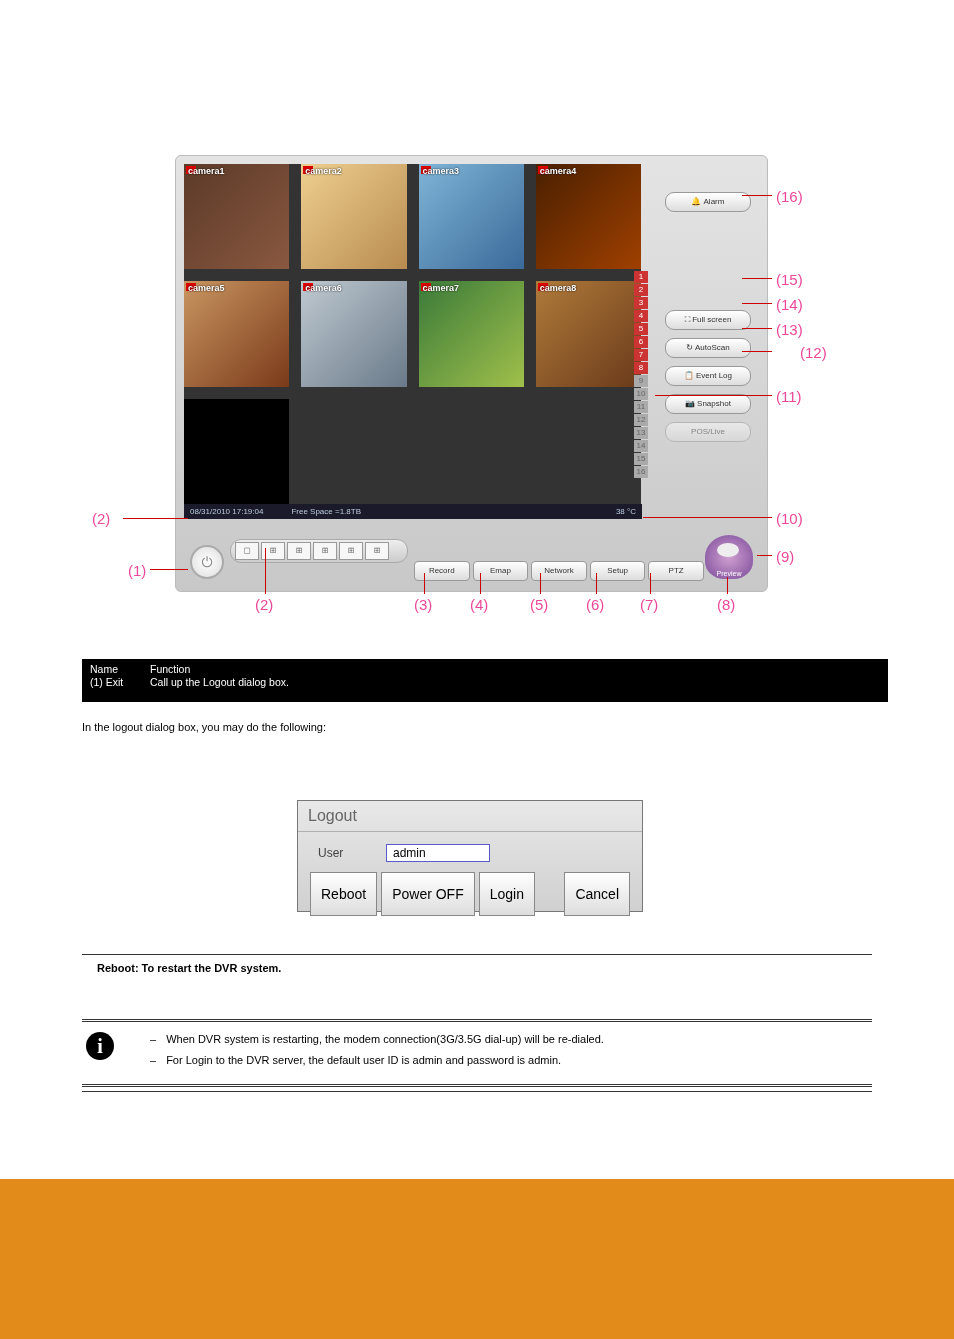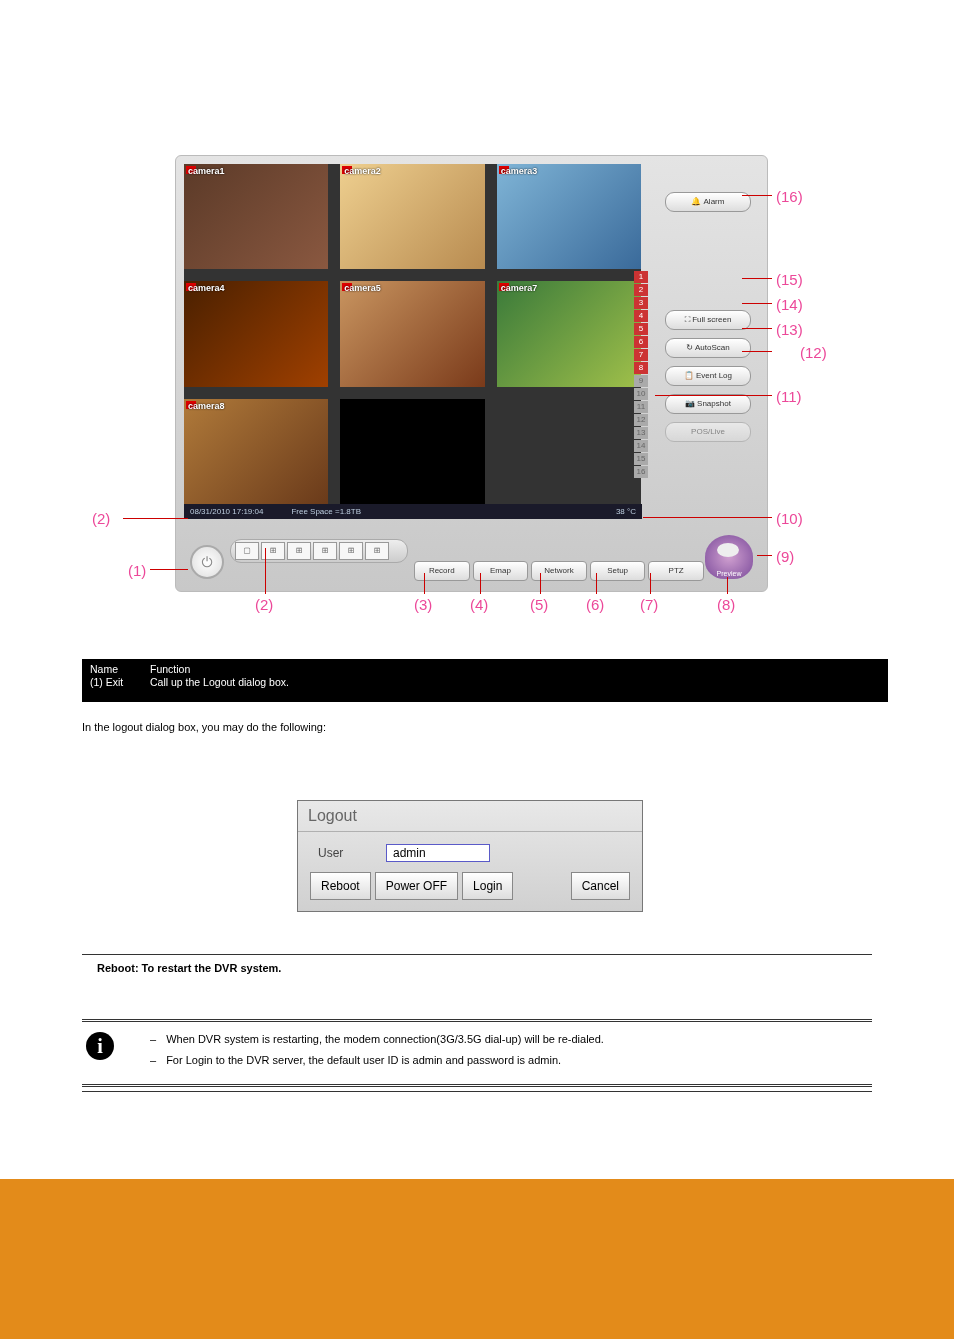--- a/index.html
+++ b/index.html
@@ -1,19 +1,19 @@
 <!DOCTYPE html>
 <html><head>
 <meta charset="utf-8">
 <style>
 body{margin:0;background:#fff;font-family:Arial,sans-serif;font-size:12px;color:#000;width:954px}
 .page{position:relative;width:954px;height:1339px}
 
 .ui-shot{position:absolute;left:175px;top:155px;width:591px;height:435px;background:linear-gradient(#e4e4e4,#c8c8c8);border:1px solid #bbb;border-radius:6px}
-.video-area{position:absolute;left:8px;top:8px;width:457px;height:340px;display:grid;grid-template-columns:repeat(3,1fr);grid-template-rows:repeat(3,1fr);gap:12px;background:#333}
+.video-area{position:absolute;left:8px;top:8px;width:457px;height:340px;display:grid;grid-template-columns:repeat(4,1fr);grid-template-rows:repeat(3,1fr);gap:12px;background:#333}
 .cam{position:relative;background:#2a3440;overflow:hidden}
 .cam .t{position:absolute;left:4px;top:2px;color:#fff;font-size:9px;font-weight:bold;text-shadow:0 0 2px #000}
 .cam .rec{position:absolute;left:2px;top:2px;width:10px;height:8px;background:#d00}
 .cam1{background:linear-gradient(135deg,#5b3a28,#8a5840)}
 .cam2{background:linear-gradient(135deg,#eecf8f,#b88b50)}
 .cam3{background:linear-gradient(135deg,#7fb4d6,#3a6a9a)}
 .cam4{background:linear-gradient(135deg,#4a2000,#a04000)}
 .cam5{background:linear-gradient(135deg,#c99560,#7a3a1a)}
 .cam6{background:linear-gradient(135deg,#bfc9d0,#6a7a8a)}
 .cam7{background:linear-gradient(135deg,#3a7a3a,#a0c04a)}
@@ -51,21 +51,21 @@
 .black-band{position:absolute;left:82px;top:659px;width:790px;height:35px;background:#000;color:#fff;padding:4px 8px;font-size:10.5px;line-height:13px}
 
 .intro{position:absolute;left:82px;top:720px;width:790px;font-size:11px;line-height:15px}
 
 .logout-box{position:absolute;left:297px;top:800px;width:344px;height:110px;border:1px solid #777;background:linear-gradient(#e8e8e8,#d0d0d0)}
 .logout-box .ttl{padding:6px 10px;font-size:16px;color:#666;border-bottom:1px solid #b0b0b0}
 .logout-box .row{display:flex;align-items:center;padding:12px 20px 4px;gap:18px}
 .logout-box .row .lbl{color:#444;font-size:12px;width:50px}
 .logout-box .row .val{border:1px solid #5a5ac8;background:#fff;padding:1px 6px;font-size:12px;width:90px}
 .logout-box .actions{display:flex;padding:6px 12px;gap:4px}
-.logout-box .actions .b{border:1px solid #888;background:linear-gradient(#fff,#ddd);height:18px;font-size:12px;line-height:18px;text-align:center;padding:4px 10px}
+.logout-box .actions .b{border:1px solid #888;background:linear-gradient(#fff,#ddd);height:18px;font-size:14px;line-height:18px;text-align:center;padding:12px 10px}
 .logout-box .actions .sp{flex:1}
 
 .after-logout{position:absolute;left:82px;top:948px;width:790px;font-size:11px}
 
 .info-table{position:absolute;left:82px;top:1015px;width:790px}
 .info-table .row{display:flex}
 .info-table .ico-col{width:68px;padding-top:6px}
 .info-table .info-ico{width:28px;height:28px;border-radius:50%;background:#000;color:#fff;font-size:20px;font-weight:bold;text-align:center;line-height:28px;font-family:Georgia,serif;margin-left:4px}
 .info-table .text-col{flex:1;font-size:11px;line-height:15px;padding:6px 0}
 .info-table .text-col div{display:flex;gap:10px;margin-bottom:6px}
@@ -94,20 +94,24 @@
           <span class="rec"></span>
           <span class="t">camera3</span>
         </div>
       <div class="cam cam4">
           <span class="rec"></span>
           <span class="t">camera4</span>
         </div>
       <div class="cam cam5">
           <span class="rec"></span>
           <span class="t">camera5</span>
+        </div>
+      <div class="cam cam6">
+          <span class="rec"></span>
+          <span class="t">camera6</span>
         </div>
       <div class="cam cam7">
           <span class="rec"></span>
           <span class="t">camera7</span>
         </div>
       <div class="cam cam8">
           <span class="rec"></span>
           <span class="t">camera8</span>
         </div>
       <div class="cam cam9"></div>

